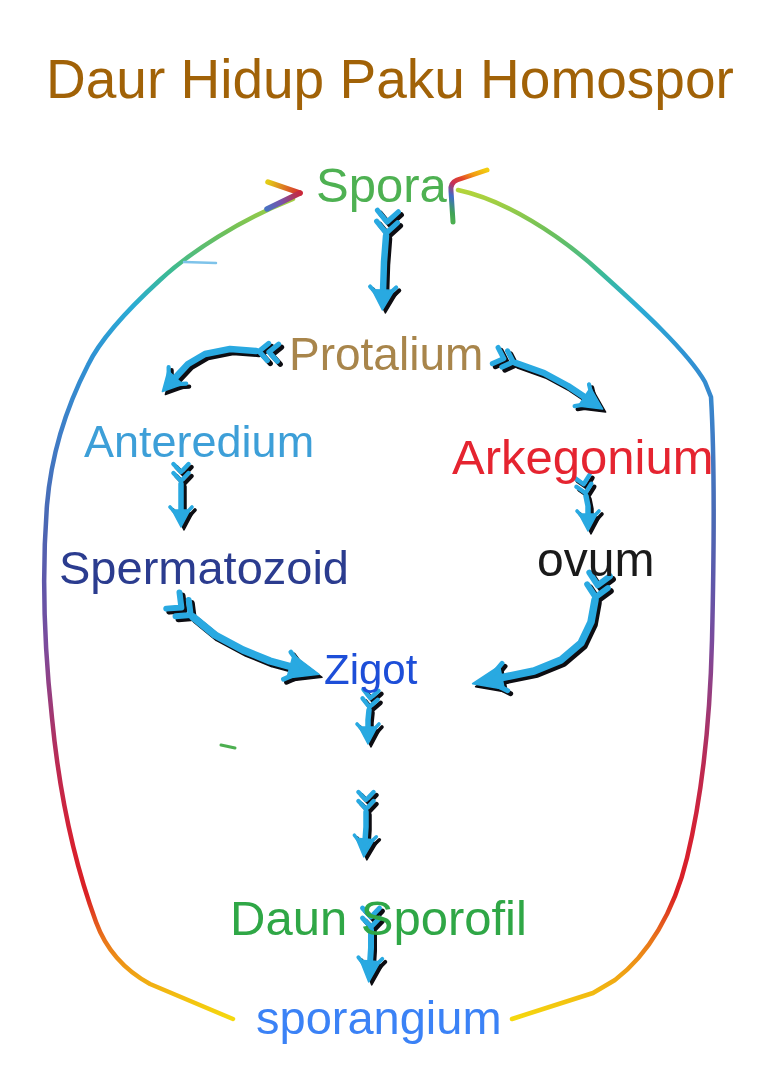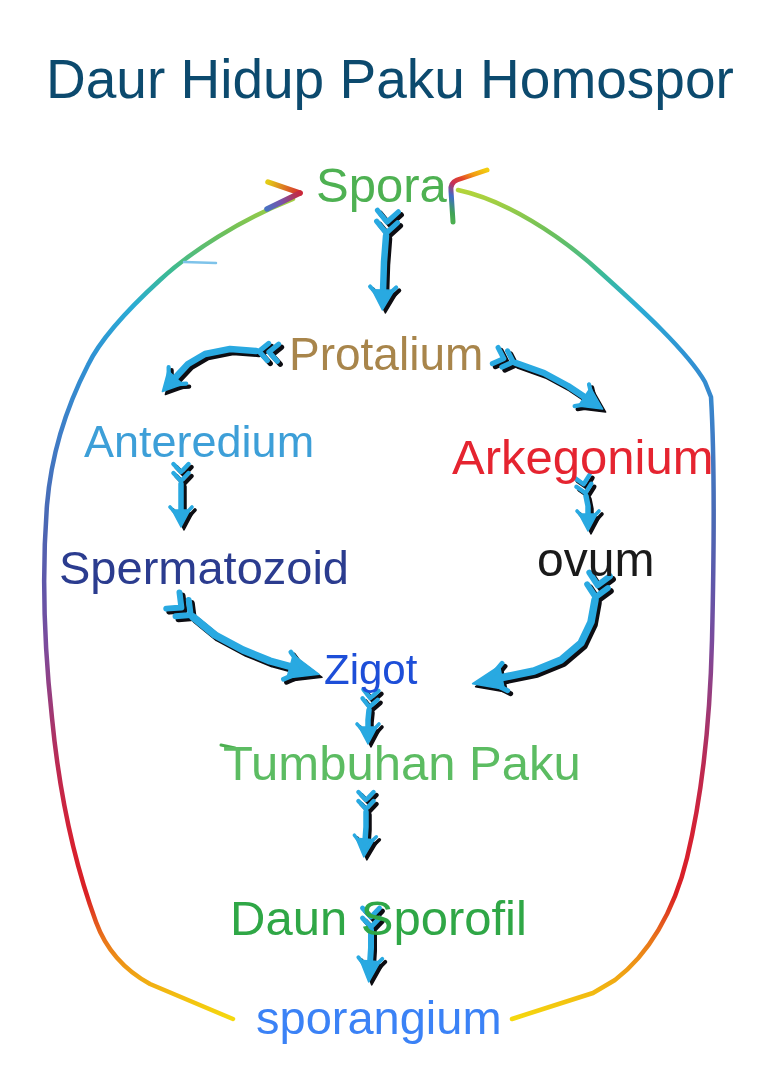--- a/index.html
+++ b/index.html
@@ -244,25 +244,24 @@
             <path d="M 371,930 L 371,948 L 370,963" stroke-width="6"></path>
             <path d="M 368.7361388000483,981.9579179992755 L 360.1551864424814,960.3392395790491 L 380.11088959961364,961.6696197895245 Z" fill="#29A9E1" stroke-width="1.5"></path>
             <path d="M 358.35917315833956,957.2128460844317 L 369.43126246002174,971.531063099674 L 382.3060169468981,958.8093023370022" stroke-width="3.9000000000000004"></path>
             <path d="M 362.45,918 L 371,927 L 379.55,918" stroke-width="4.800000000000001"></path>
             <path d="M 362.45,908 L 371,917 L 379.55,908" stroke-width="4.800000000000001"></path>
           </g>
         </g>
       </g>
   </svg>
 
-  <div class="title" style="color: #0c4a6e;">Daur Hidup Paku Homospor</div>
+  <div class="title" style="color: #a16207;">Daur Hidup Paku Homospor</div>
 
   <div class="node-label" style="left: 316px; top: 161px; font-size: 49px; color: rgb(78, 177, 82);">Spora</div>
   <div class="node-label" style="left: 289px; top: 331px; font-size: 46px; color: rgb(168, 133, 75);">Protalium</div>
   <div class="node-label" style="left: 84px; top: 419px; font-size: 45px; color: rgb(61, 159, 216);">Anteredium</div>
   <div class="node-label" style="left: 452px; top: 433px; font-size: 49px; color: rgb(229, 36, 48);">Arkegonium</div>
   <div class="node-label" style="left: 59px; top: 544px; font-size: 47px; color: rgb(43, 60, 143);">Spermatozoid</div>
   <div class="node-label" style="left: 537px; top: 536px; font-size: 48px; color: rgb(26, 26, 26);">ovum</div>
   <div class="node-label" style="left: 324px; top: 649px; font-size: 42px; color: #1d4ed8;">Zigot</div>
-  <div class="node-label" style="left: 223px; top: 739px; font-size: 49px; color: rgb(92, 188, 98);">Tumbuhan Paku</div>
   <div class="node-label" style="left: 230px; top: 861px; font-size: 49px; color: rgb(47, 167, 70); margin-top: 33px;">Daun Sporofil</div>
   <div class="node-label" style="left: 256px; top: 994px; font-size: 47px; color: #3b82f6;">sporangium</div>
 </div>
 
 </body></html>

